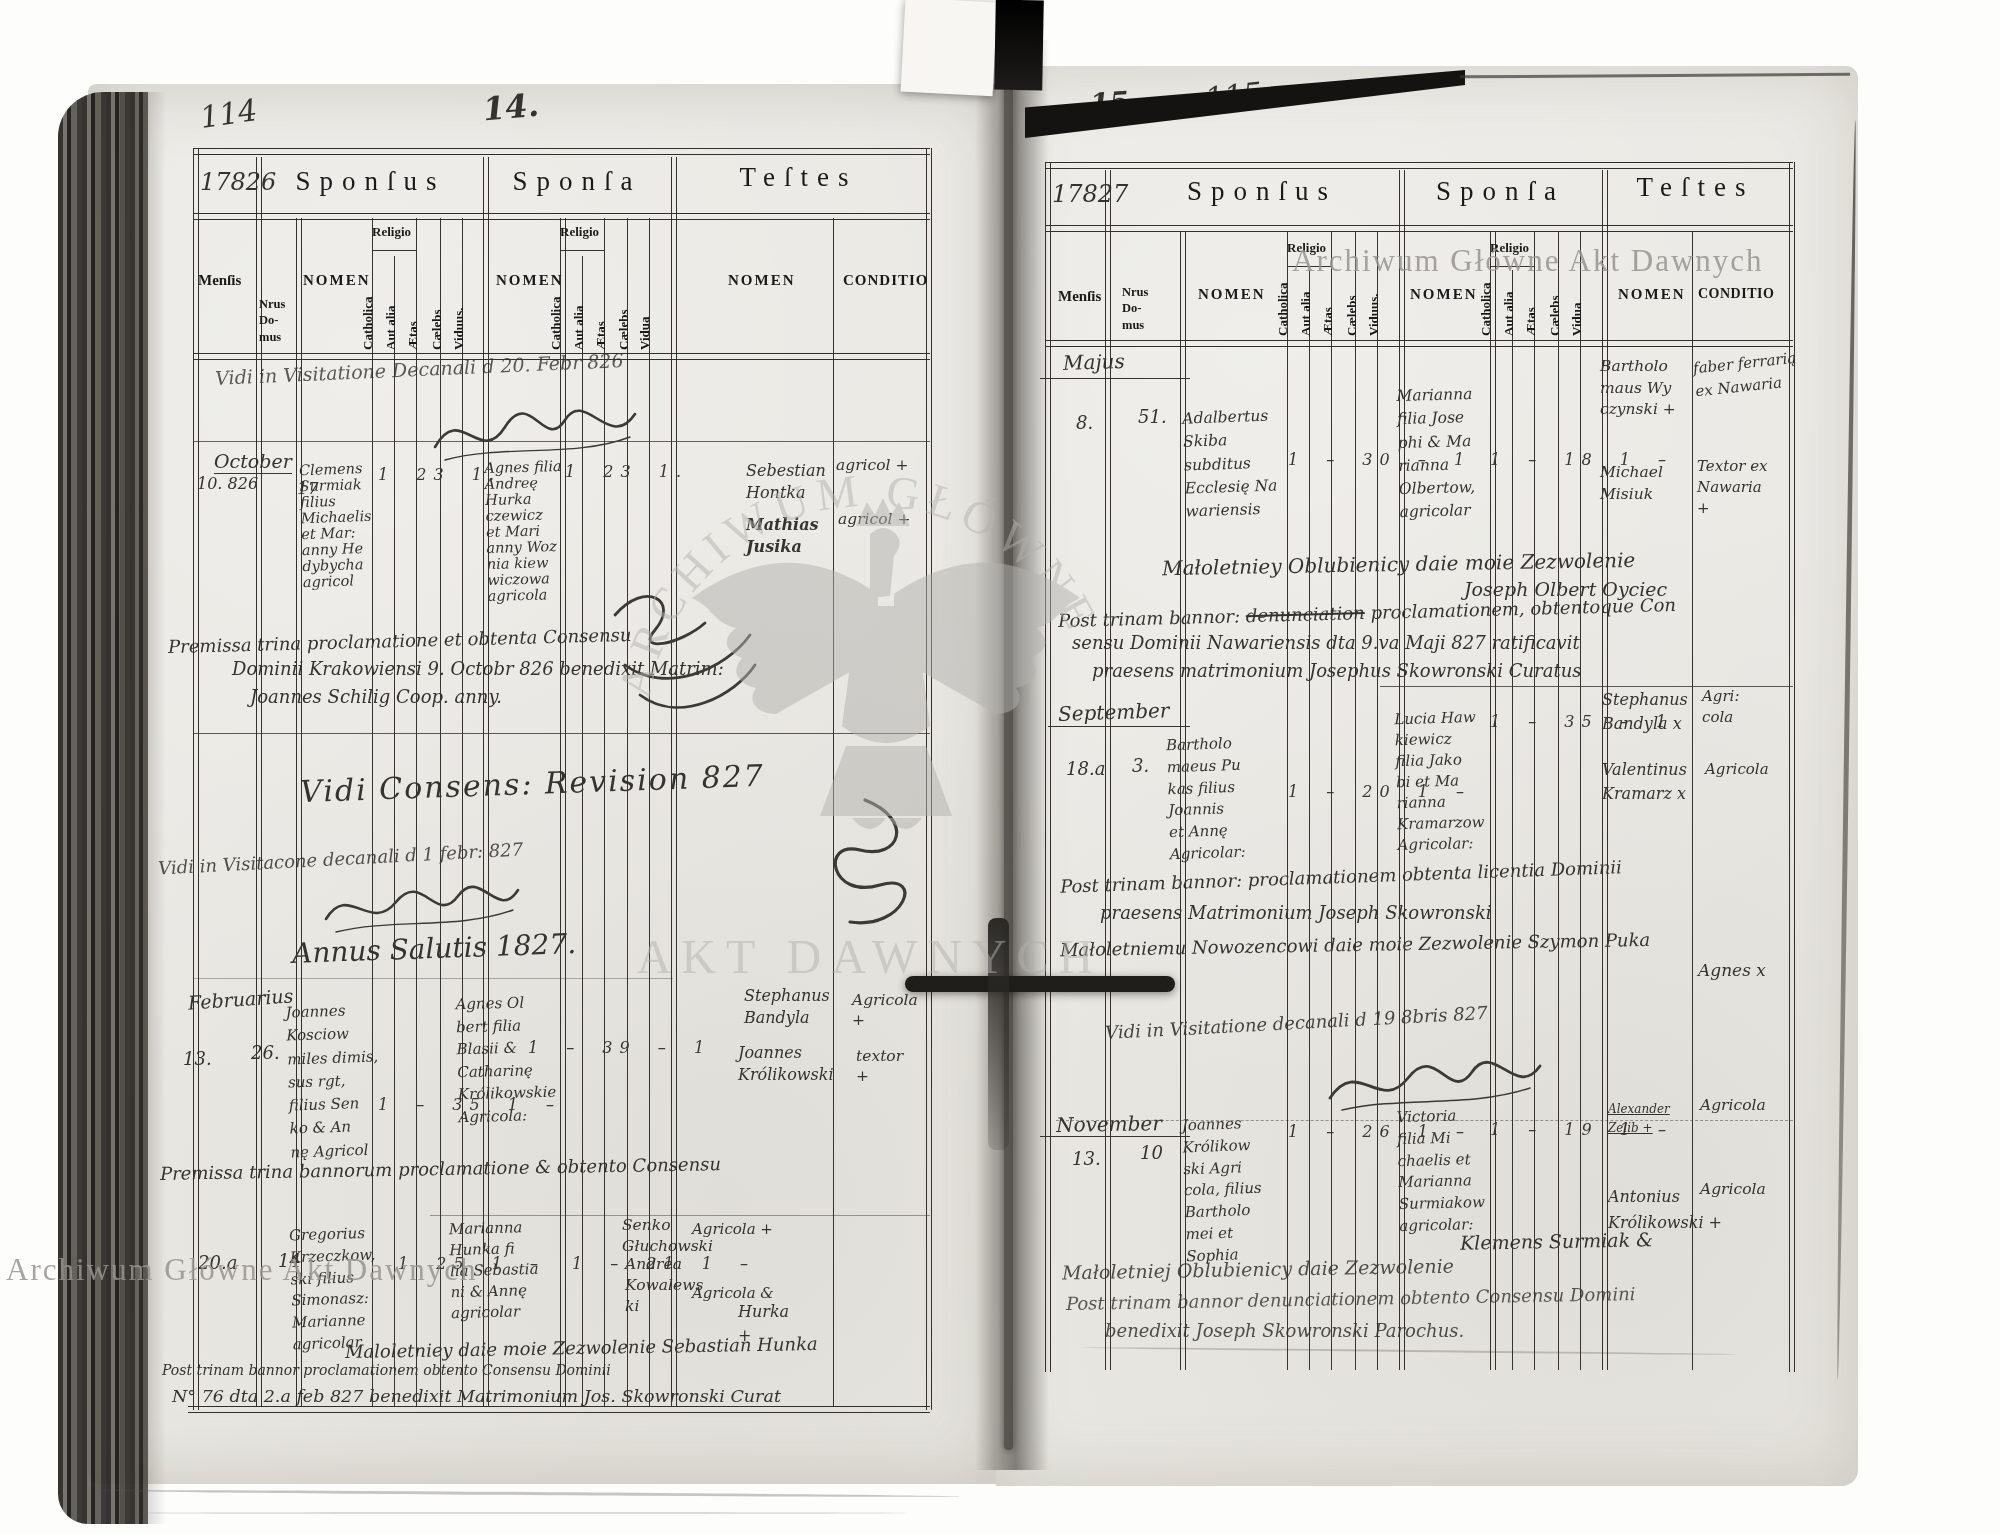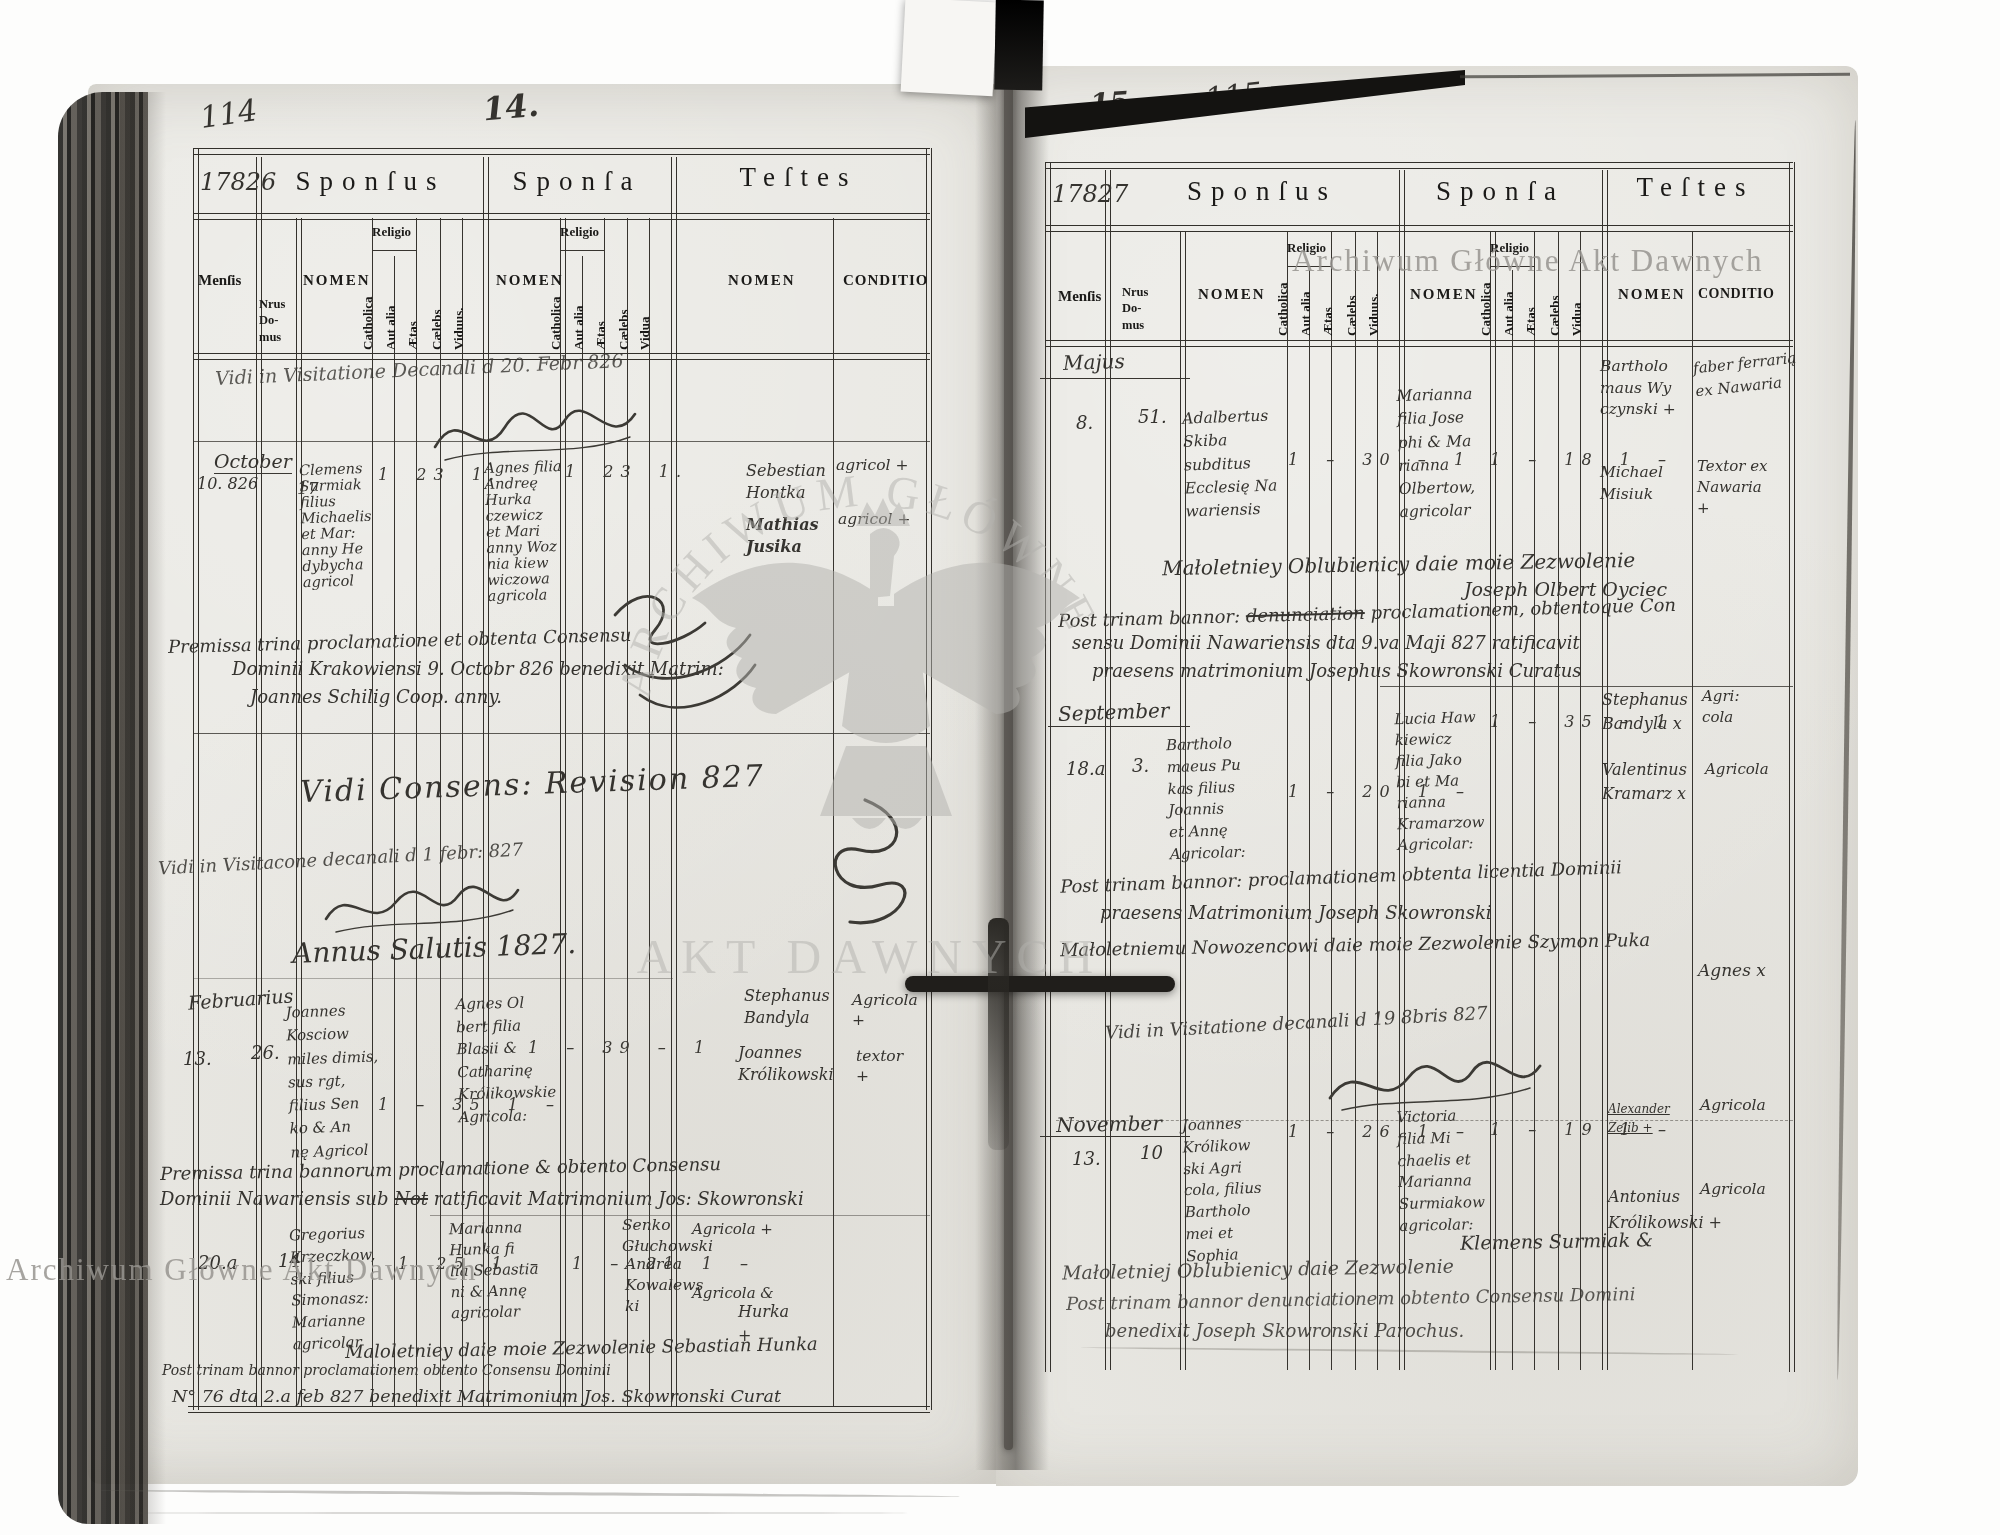--- a/index.html
+++ b/index.html
@@ -177,25 +177,20 @@
   <div class="abs hw hwm" style="left:528px;top:1038px;">1 – 39 – 1</div>
   <div class="abs hw hwb" style="left:744px;top:985px;font-size:16px;line-height:1.4;">Stephanus
 Bandyla</div>
   <div class="abs hw hwb" style="left:852px;top:990px;font-size:15.5px;line-height:1.3;">Agricola
 +</div>
   <div class="abs hw hwb" style="left:738px;top:1042px;font-size:16px;line-height:1.4;">Joannes
 Królikowski</div>
   <div class="abs hw hwb" style="left:856px;top:1046px;font-size:15.5px;line-height:1.3;">textor
 +</div>
   <div class="abs hw note" style="left:160px;top:1158px;font-size:18px;transform:rotate(-1deg);">Premissa trina bannorum proclamatione &amp; obtento Consensu</div>
-  <div class="abs hw note" style="left:160px;top:1188px;font-size:18px;">
-    <span>Dominii Nawariensis sub</span>
-    <span class="struck">Not</span>
-    <span>ratificavit Matrimonium Jos: Skowronski</span>
-  </div>
 
   <div class="abs hw" style="left:198px;top:1252px;font-size:18px;">20.a</div>
   <div class="abs hw" style="left:278px;top:1250px;font-size:18px;">14</div>
   <div class="abs hw hwb" style="left:291px;top:1224px;font-size:15px;line-height:1.45;transform:rotate(-2deg);">Gregorius
 Krzeczkow,
 ski filius
 Simonasz:
 Marianne
 agricolar</div>
   <div class="abs hw hwm" style="left:398px;top:1254px;">1  25 1 –</div>

